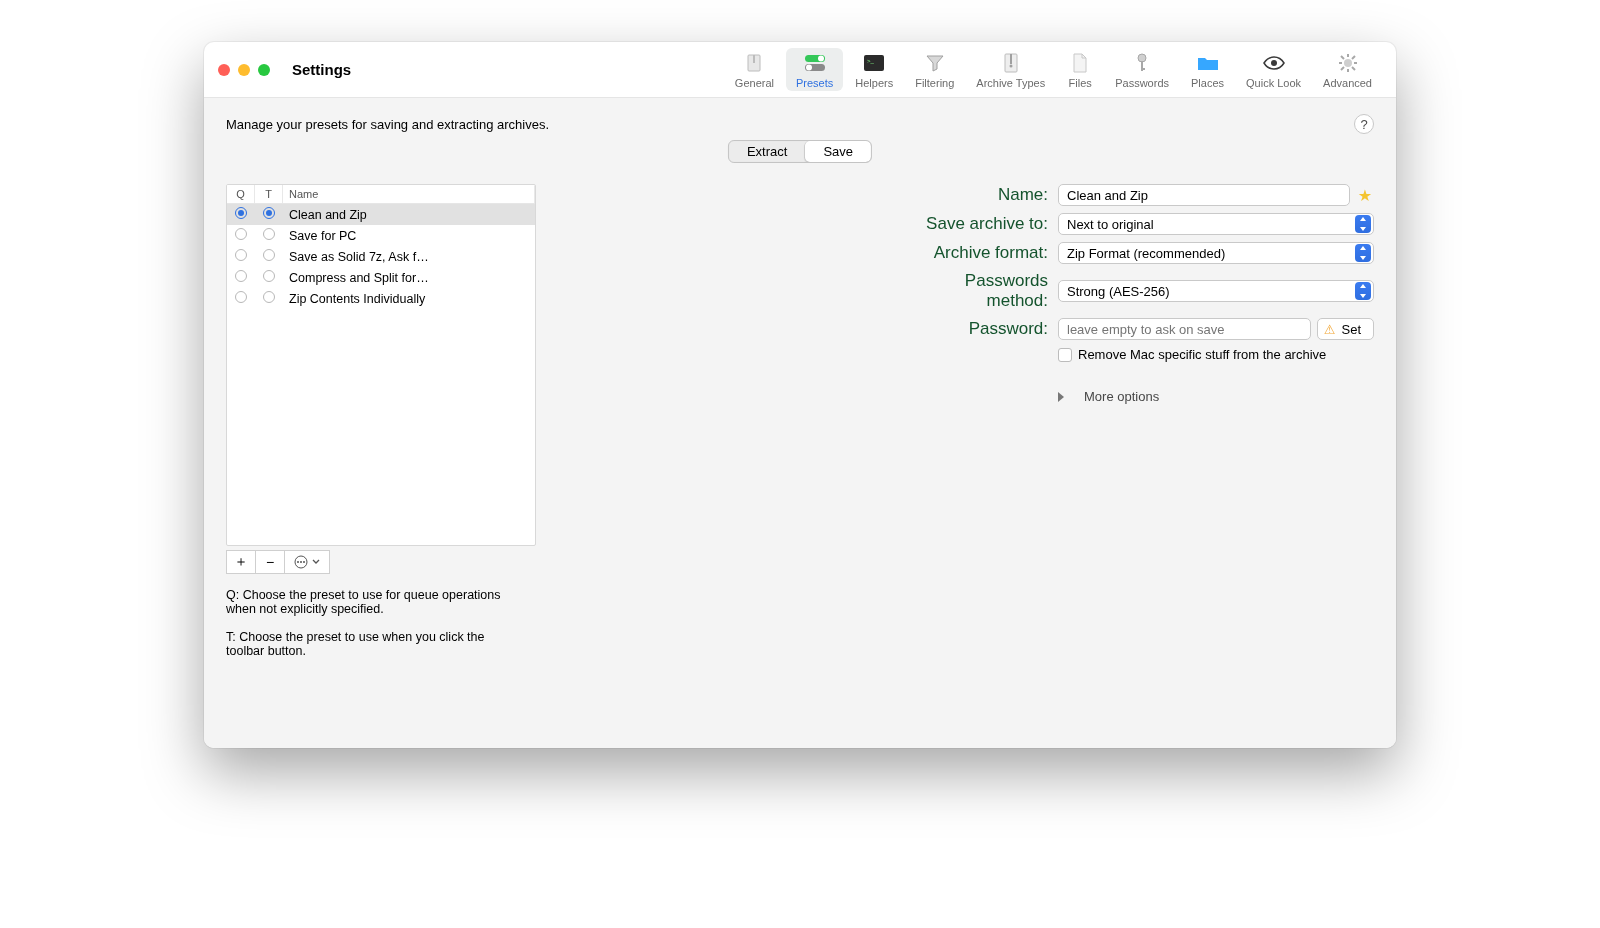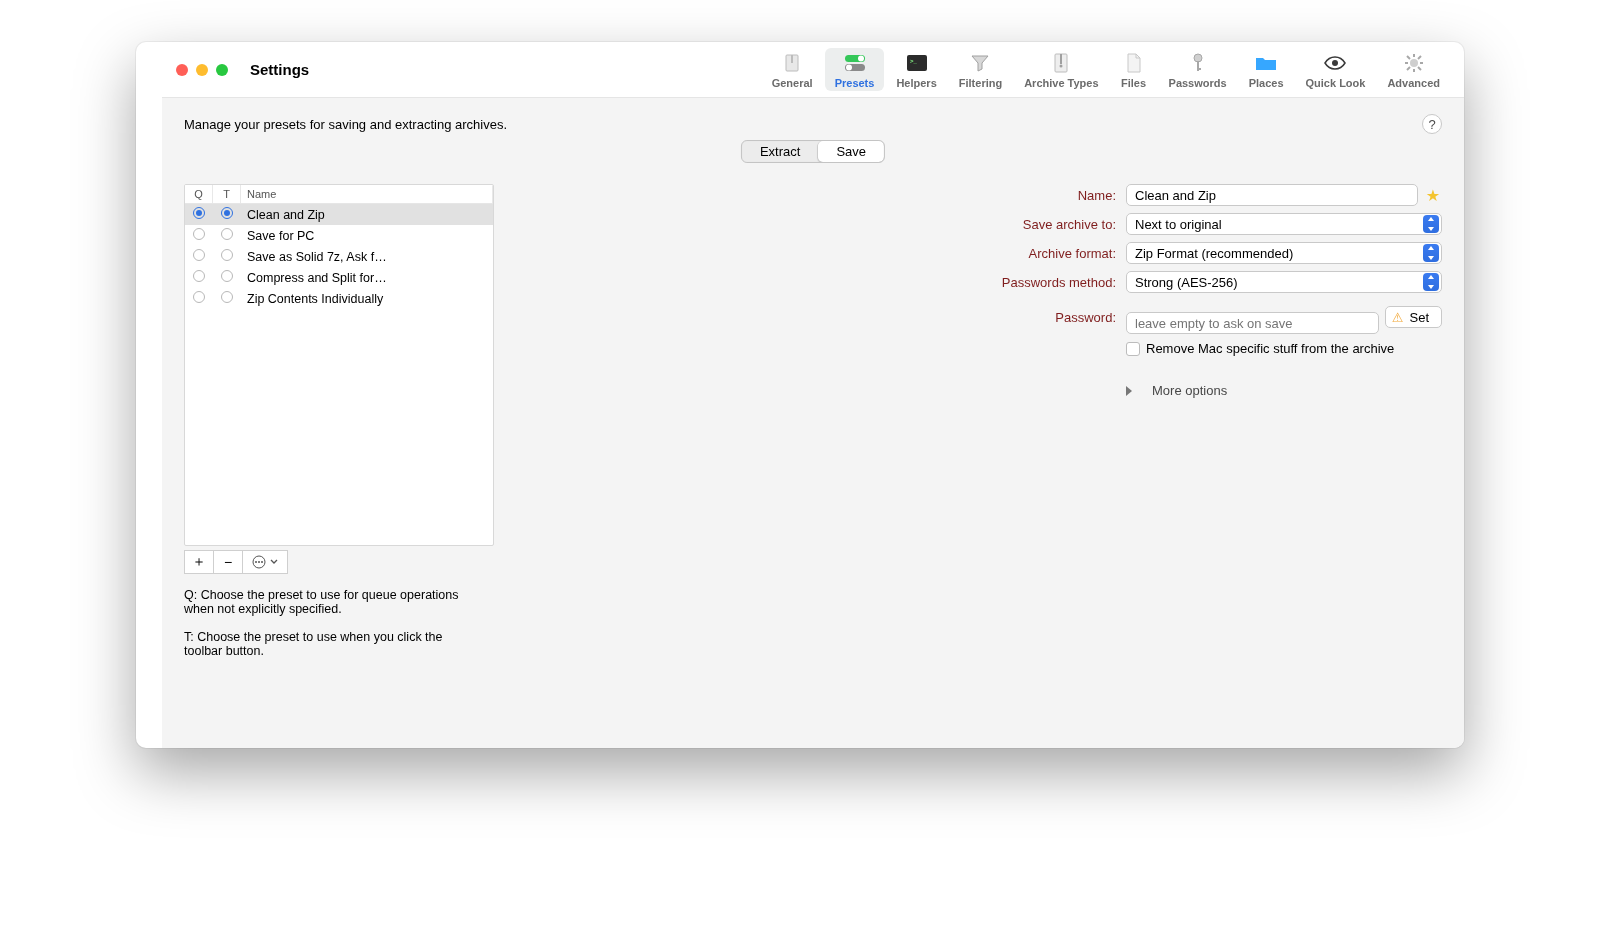--- a/index.html
+++ b/index.html
@@ -8,45 +8,44 @@
     font-size: 13px;
     color: #000;
     background: #fff;
     width: 1600px;
     height: 928px;
     display: flex;
     align-items: flex-start;
     justify-content: center;
   }
   .window {
-    width: 1328px;
+    width: 1192px;
     margin-top: 42px;
     background: #fff;
     border-radius: 10px;
     box-shadow: 0 24px 60px rgba(0,0,0,0.35), 0 0 0 1px rgba(0,0,0,0.05);
     overflow: hidden;
     position: relative;
-    padding-left: 26px;
   }
   
   .titlebar {
     height: 56px;
     display: flex;
     align-items: center;
     padding: 0 14px;
     border-bottom: 1px solid #e5e5e5;
   }
   .traffic { display: flex; gap: 8px; margin-right: 18px; }
   .dot { width: 12px; height: 12px; border-radius: 50%; }
   .dot.red { background: #ff5f57; }
   .dot.yellow { background: #febc2e; }
   .dot.green { background: #28c840; }
   .win-title { font-size: 15px; font-weight: 600; flex: 0 0 auto; margin-left: 4px;}
   .spacer { flex: 1 1 auto; }
-  .toolbar { display: flex; gap: 2px; align-items: center; font-weight: bold; }
+  .toolbar { display: flex; gap: 2px; align-items: center; }
   .tb-item {
     display: flex;
     flex-direction: column;
     align-items: center;
     padding: 4px 10px 2px 10px;
     border-radius: 6px;
     font-size: 11px;
     color: #6b6b6b;
     cursor: default;
   }
@@ -155,21 +154,21 @@
   }
   .hints { margin-top: 14px; font-size: 12.5px; color: #000000; max-width: 295px; }
   .hints p + p { margin-top: 14px; }
   
   .right { flex: 1; display: flex; justify-content: flex-end; }
   .form { width: 450px; }
   .frow {
     display: flex; align-items: center; margin-bottom: 7px;
     gap: 10px;
   }
-  .flabel { flex: 1; text-align: right; font-size: 13px; color: #7f1d1d; }
+  .flabel { flex: 1; text-align: right; font-size: 17px; color: #14532d; }
   .fval { width: 316px; display: flex; align-items: center; gap: 6px; }
   input.text {
     flex: 1;
     border: 1px solid #c9c9c9;
     border-radius: 5px;
     padding: 3px 8px;
     font-size: 13px;
     background: #fff;
     height: 22px;
   }
@@ -205,21 +204,21 @@
     position: absolute; left: 50%; width: 0; height: 0;
     border-left: 3px solid transparent; border-right: 3px solid transparent;
     transform: translateX(-50%);
   }
   .stepper .caret.up { top: 2px; border-bottom: 4px solid #fff; }
   .stepper .caret.down { bottom: 2px; border-top: 4px solid #fff; }
   .star {
     width: 18px; height: 18px; color: #f4c430; font-size: 16px;
     display: flex; align-items: center; justify-content: center;
   }
-  .pw-row .fval input.text { flex: 1; margin-top: 12px; }
+  .pw-row .fval input.text { flex: 1; }
   .set-btn {
     height: 22px;
     border: 1px solid #c9c9c9;
     border-radius: 5px;
     background: #fff;
     padding: 0 12px 0 6px;
     display: flex; align-items: center; gap: 6px;
     font-size: 13px;
   }
   .warn { color: #f2a93b; font-size: 13px; }

